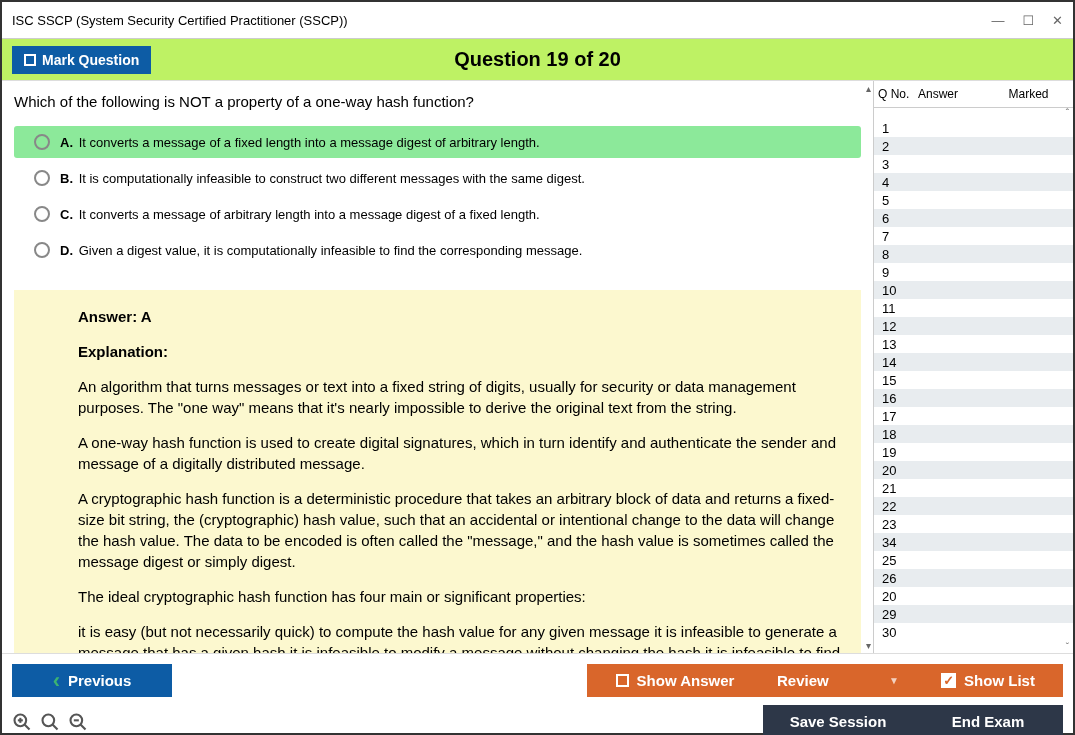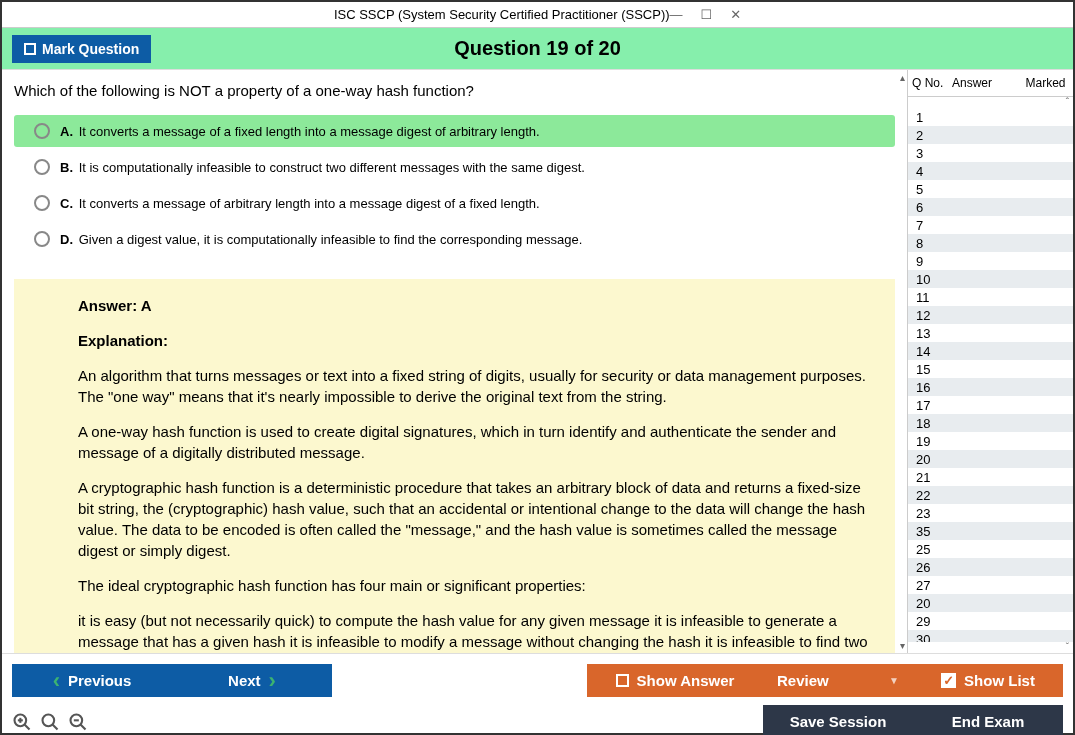--- a/index.html
+++ b/index.html
@@ -13,37 +13,37 @@
   overflow: hidden;
 }
 .window {
   width: 1075px;
   height: 735px;
   border: 2px solid #333;
   display: flex;
   flex-direction: column;
 }
 .titlebar {
-  height: 26px;
-  display: flex;
-  align-items: center;
-  justify-content: center;
+  height: 37px;
+  display: flex;
+  align-items: center;
+  justify-content: space-between;
   padding: 0 10px;
   border-bottom: 1px solid #ccc;
   font-size: 13px;
 }
 .titlebar-controls { display: flex; gap: 18px; color: #666; }
 .titlebar-controls span { cursor: pointer; }
 .topbar {
   height: 42px;
   display: flex;
   align-items: center;
   padding: 0 10px;
   position: relative;
-  background: #86efac;
+  background: #bef264;
   border-bottom: 1px solid #ddd;
 }
 .mark-btn {
   background: #0d5ca5;
   color: #fff;
   border: none;
   padding: 6px 12px;
   font-size: 14px;
   font-weight: bold;
   display: flex;
@@ -93,21 +93,21 @@
   margin-top: 24px;
   background: #fcf8cf;
   padding: 16px;
   font-size: 15px;
   line-height: 1.4;
 }
 .answer-box p { margin-bottom: 14px; margin-left: 48px; }
 .answer-box .answer-line { font-weight: bold; }
 .answer-box .expl-label { font-weight: bold; }
 .side-panel {
-  width: 166px;
+  width: 200px;
   border-left: 1px solid #ccc;
   display: flex;
   flex-direction: column;
   font-size: 13px;
 }
 .side-header {
   display: flex;
   padding: 6px 4px;
   border-bottom: 1px solid #ccc;
   font-size: 12px;
@@ -240,39 +240,35 @@
           <div class="side-row">14</div>
           <div class="side-row">15</div>
           <div class="side-row">16</div>
           <div class="side-row">17</div>
           <div class="side-row">18</div>
           <div class="side-row">19</div>
           <div class="side-row">20</div>
           <div class="side-row">21</div>
           <div class="side-row">22</div>
           <div class="side-row">23</div>
-          <div class="side-row">35</div>
+          <div class="side-row">34</div>
           <div class="side-row">25</div>
           <div class="side-row">26</div>
-          <div class="side-row">27</div>
           <div class="side-row">20</div>
           <div class="side-row">29</div>
           <div class="side-row">30</div>
         </div>
       <div class="side-scroll-down">ˇ</div>
     </div>
   </div>
 
   <div class="bottom-bar">
     <div class="button-row">
       <button class="btn btn-blue w-prev chevron-left">
         <span>Previous</span>
-      </button>
-      <button class="btn btn-blue w-next chevron-right">
-        <span>Next</span>
       </button>
       <div class="spacer"></div>
       <button class="btn btn-orange w-show">
         <span class="checkbox-empty"></span>
         <span>Show Answer</span>
       </button>
       <button class="btn btn-orange w-review">
         <span>Review</span>
         <span class="dropdown-arrow">▼</span>
       </button>

